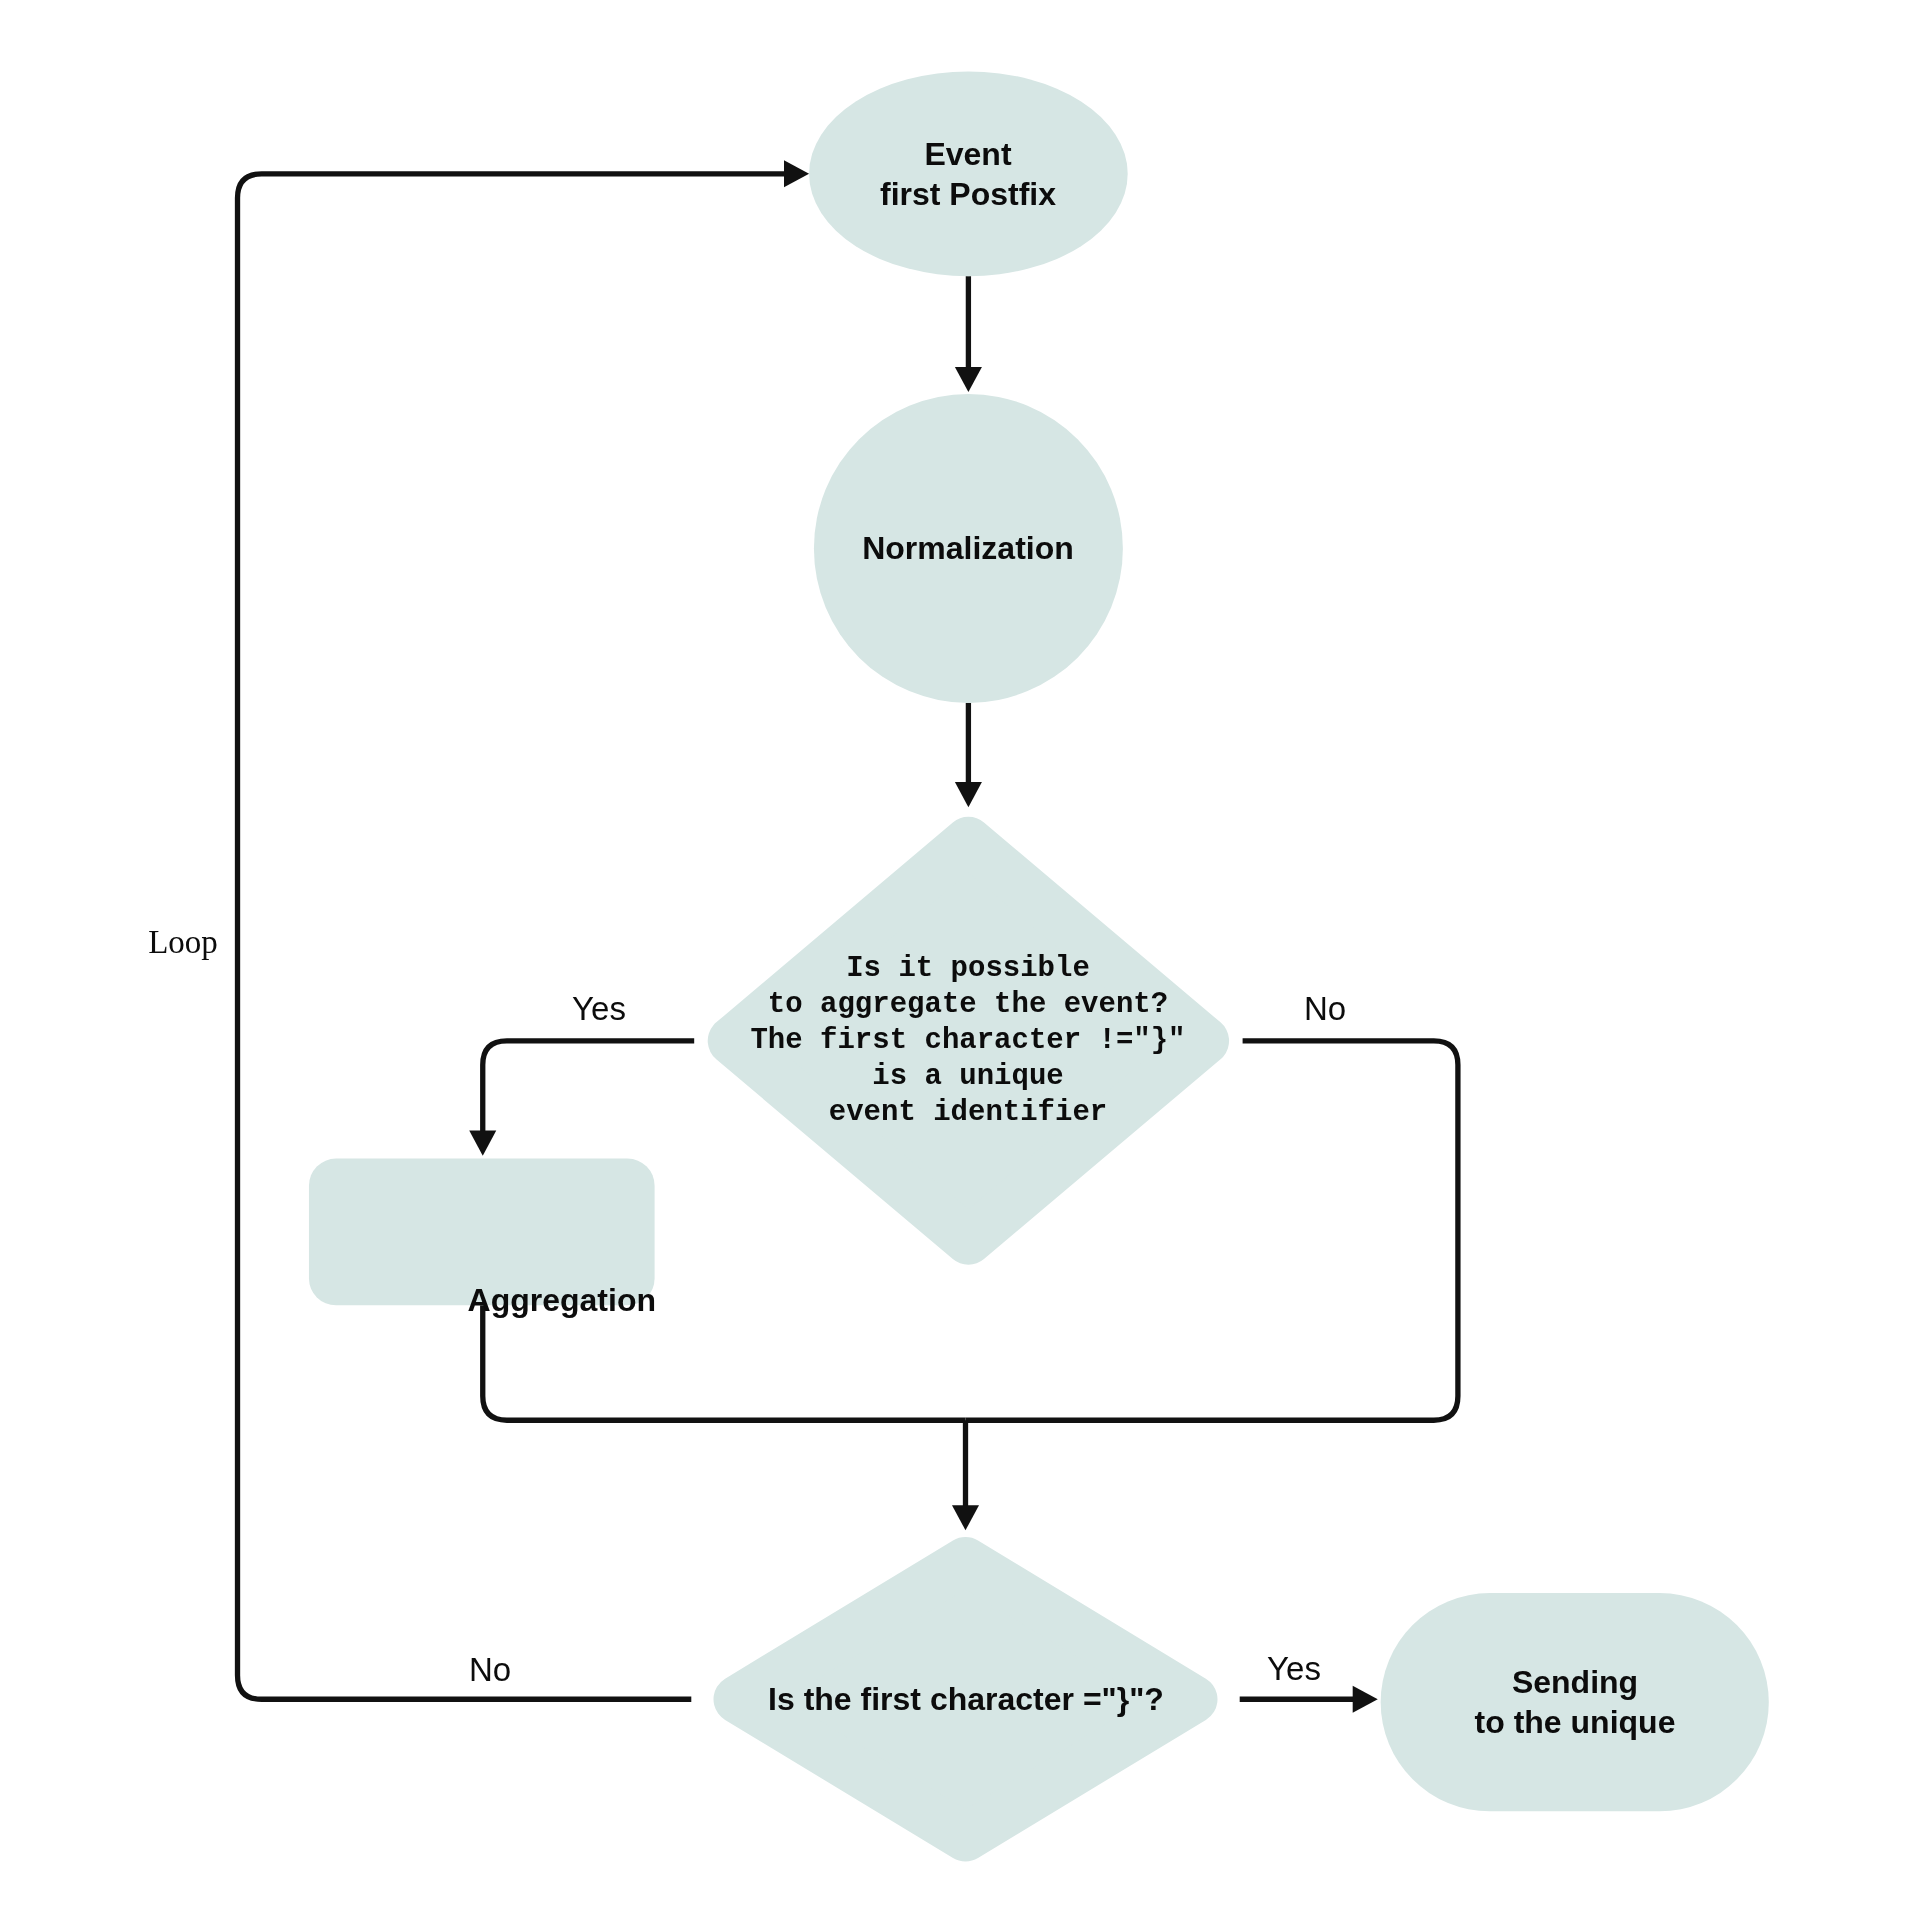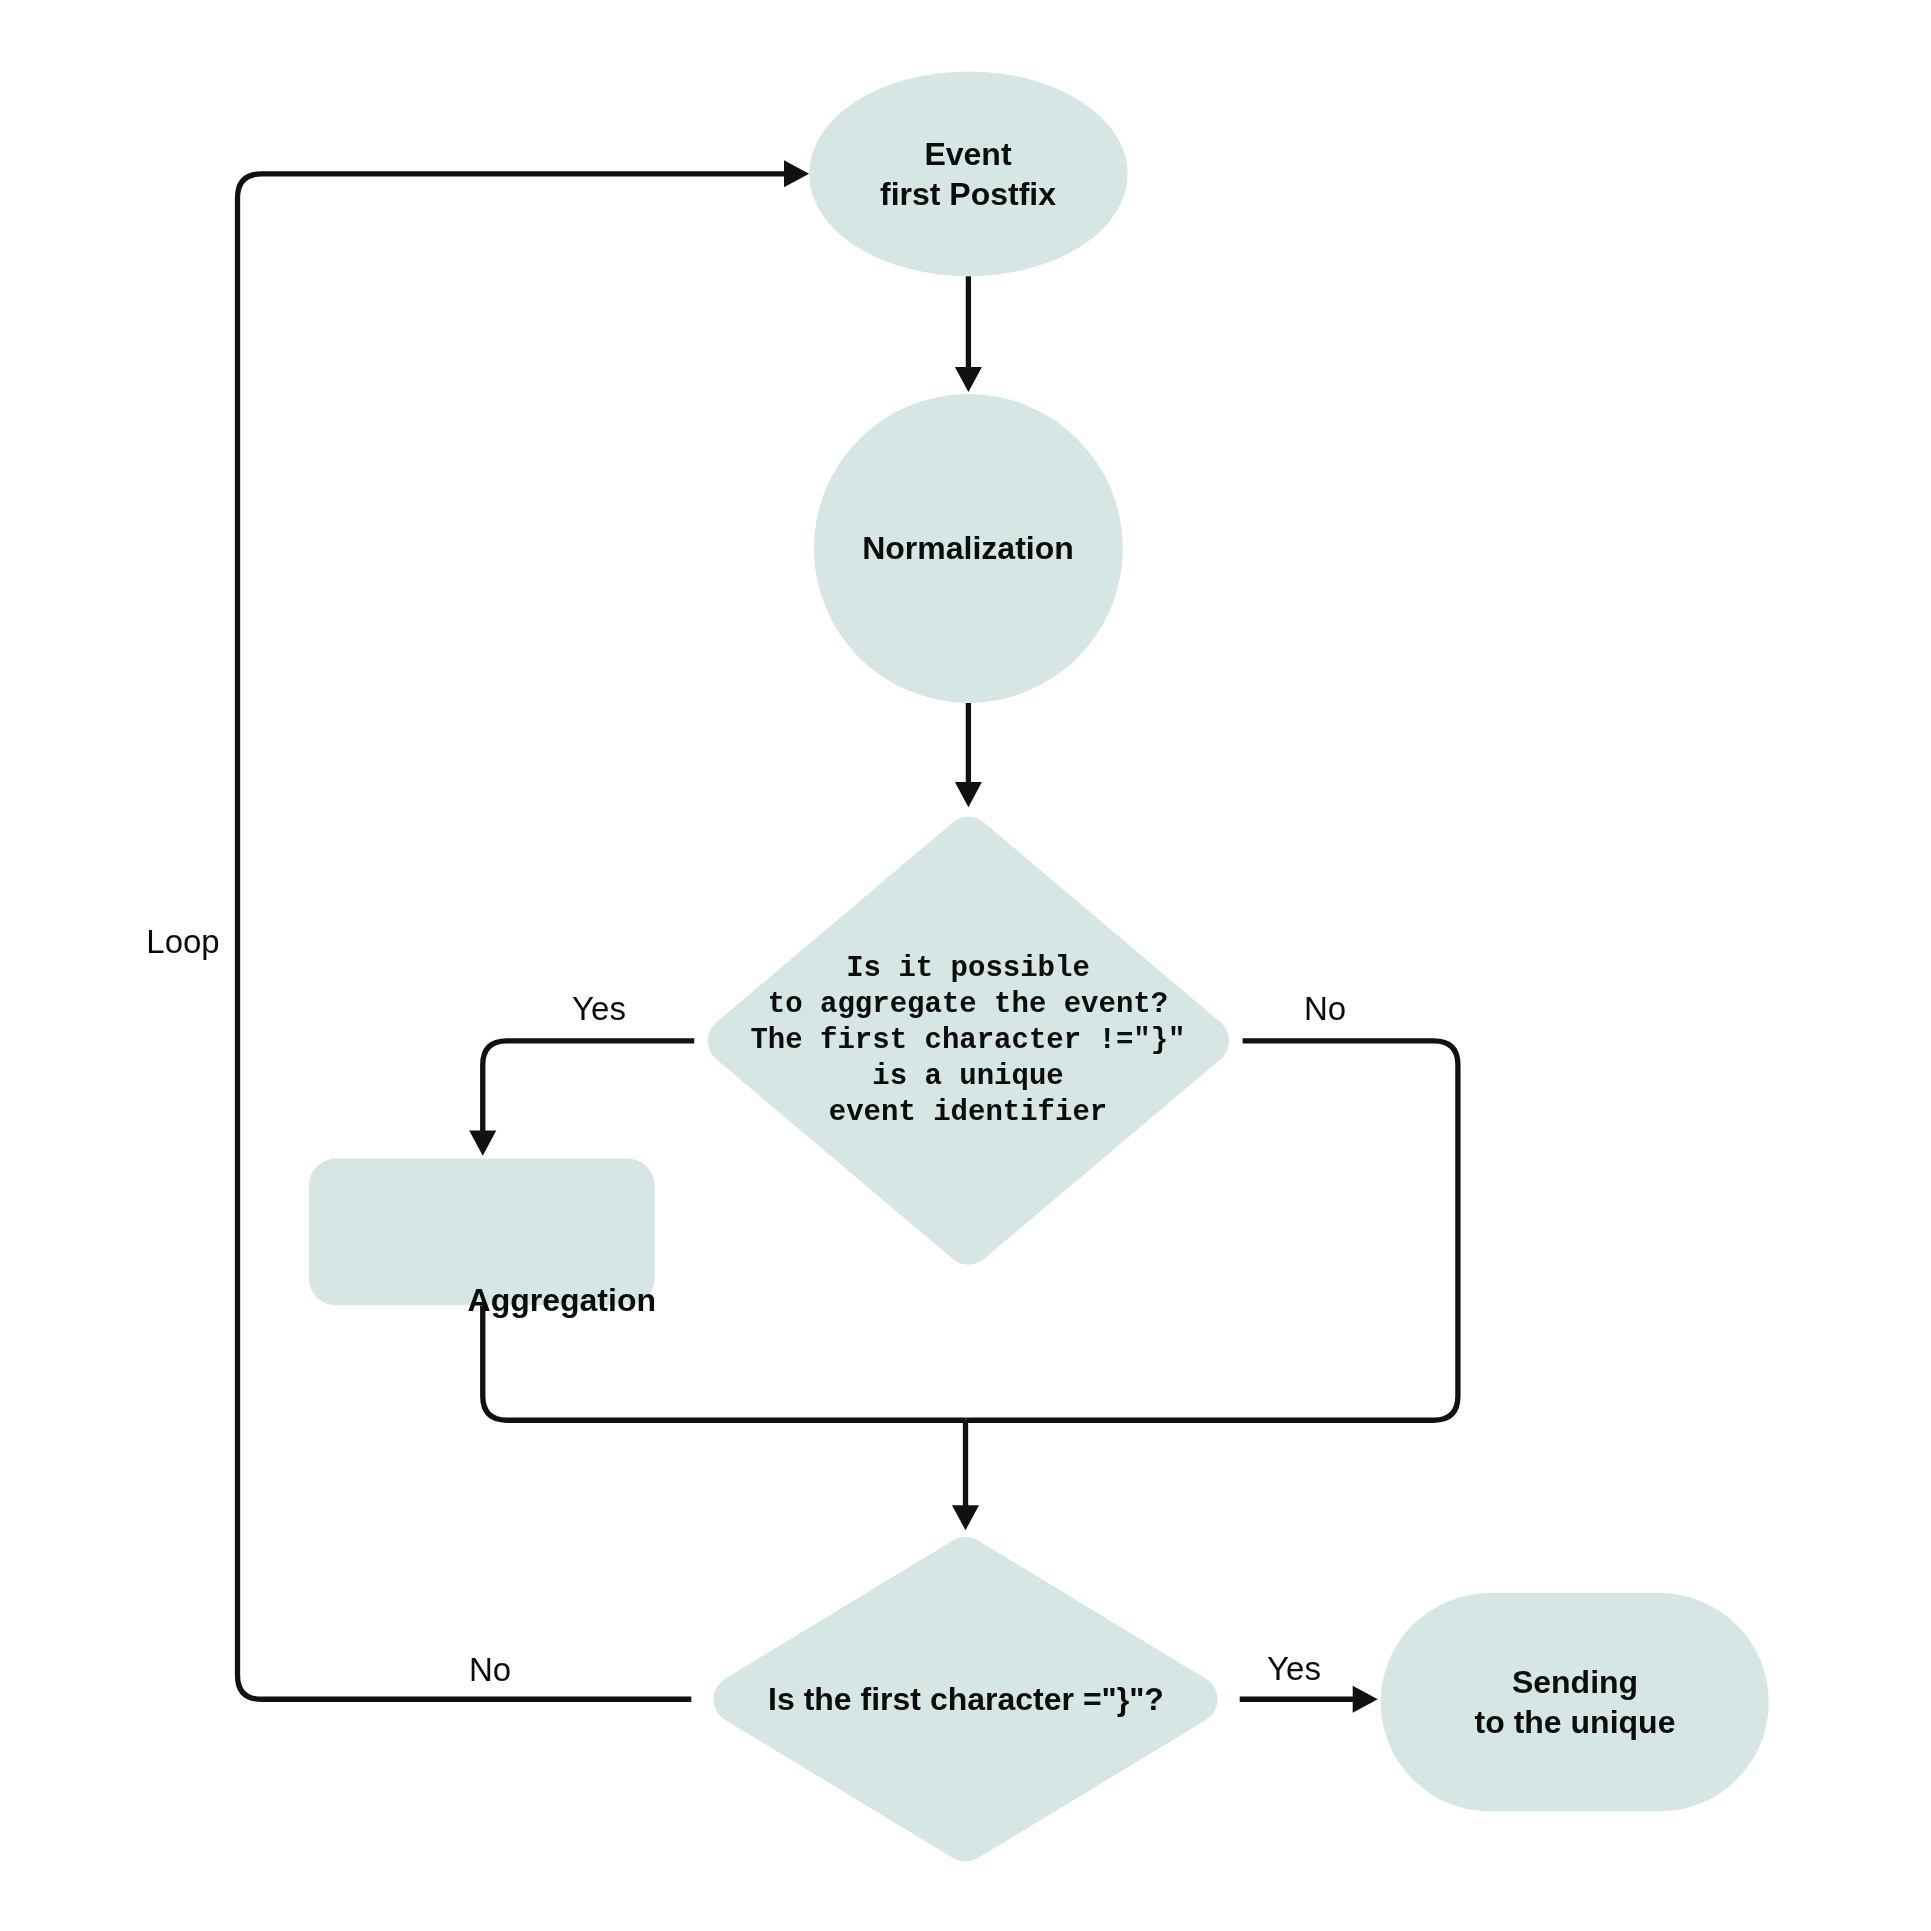--- a/index.html
+++ b/index.html
@@ -89,21 +89,21 @@
 is a unique
 event identifier</div>
 
   <div class="node-label" style="left:482px;top:1300px;width:348px;text-align:right;">Aggregation</div>
 
   <div class="node-label" style="left:966px;top:1699px;width:541px;">Is the first character ="}"?</div>
 
   <div class="node-label" style="left:1575px;top:1702px;width:386px;">Sending
 to the unique</div>
 
-  <div class="edge-label" style="left:183px;top:942px;">Loop</div>
+  <div class="edge-label" style="left:183px;top:942px;font-family:Liberation Serif, serif;">Loop</div>
 
   <div class="edge-label" style="left:599px;top:1009px;">Yes</div>
 
   <div class="edge-label" style="left:1325px;top:1009px;">No</div>
 
   <div class="edge-label" style="left:490px;top:1670px;">No</div>
 
   <div class="edge-label" style="left:1294px;top:1669px;">Yes</div>
 
 </div>

